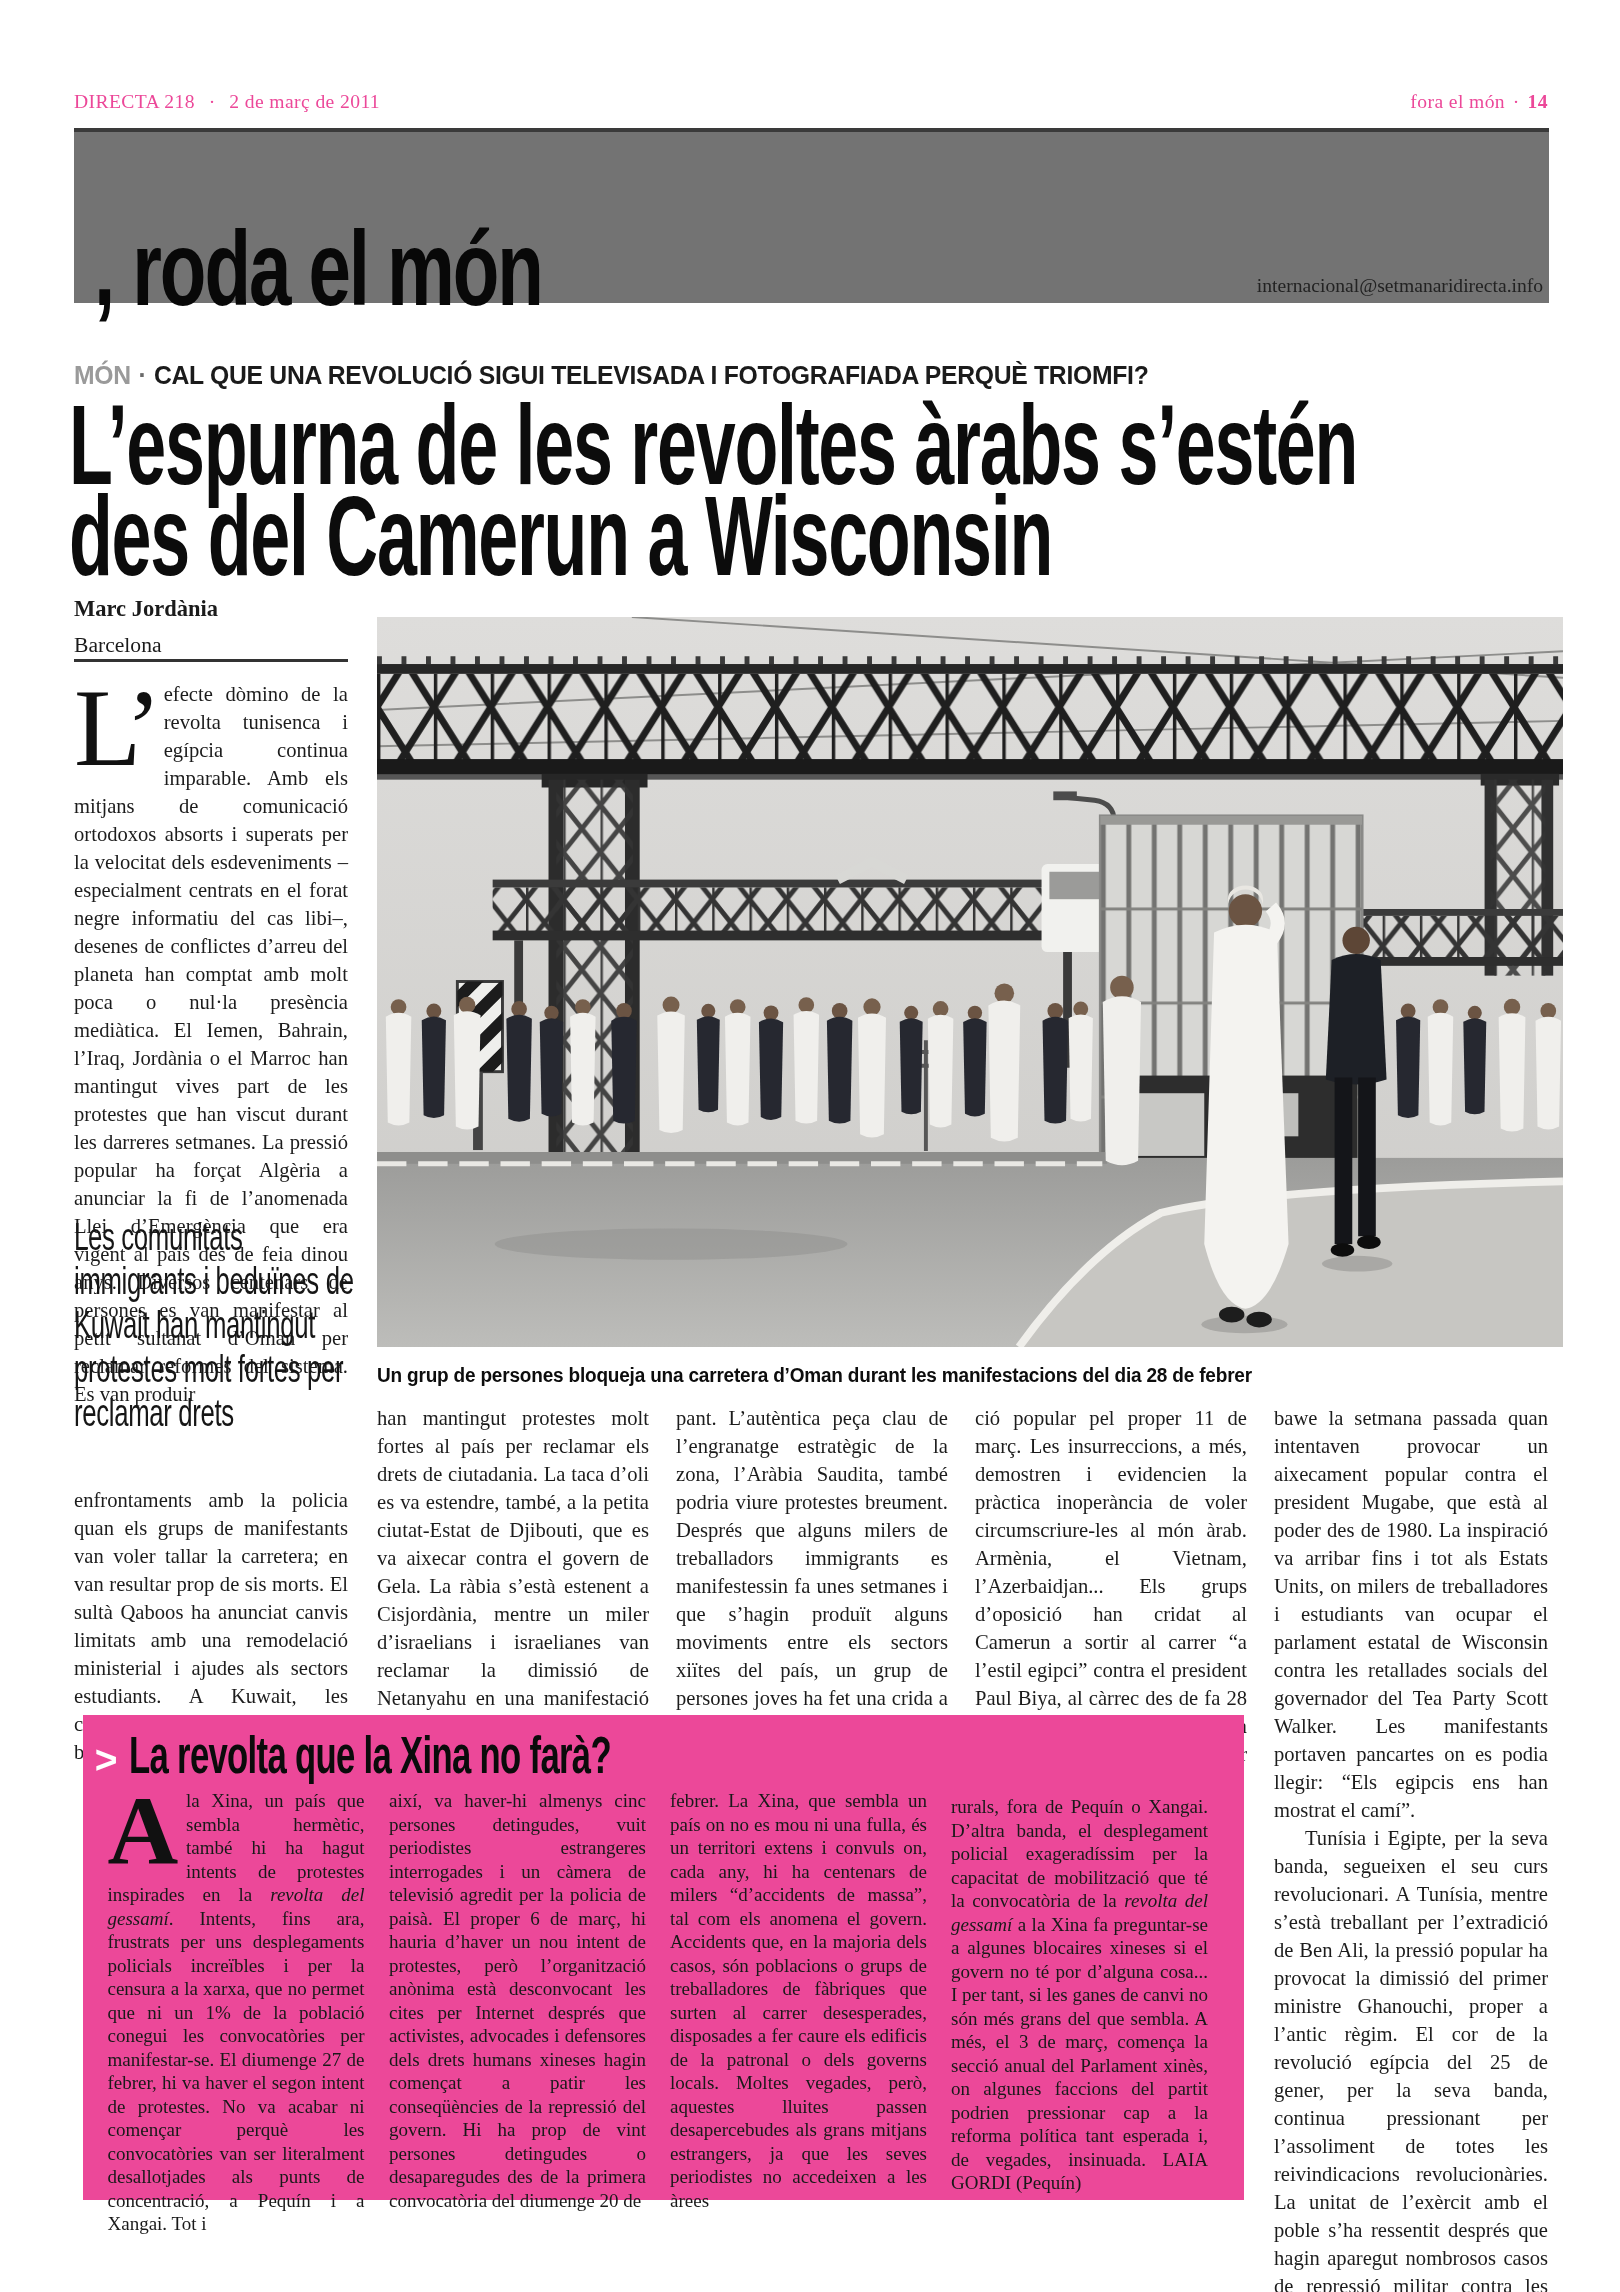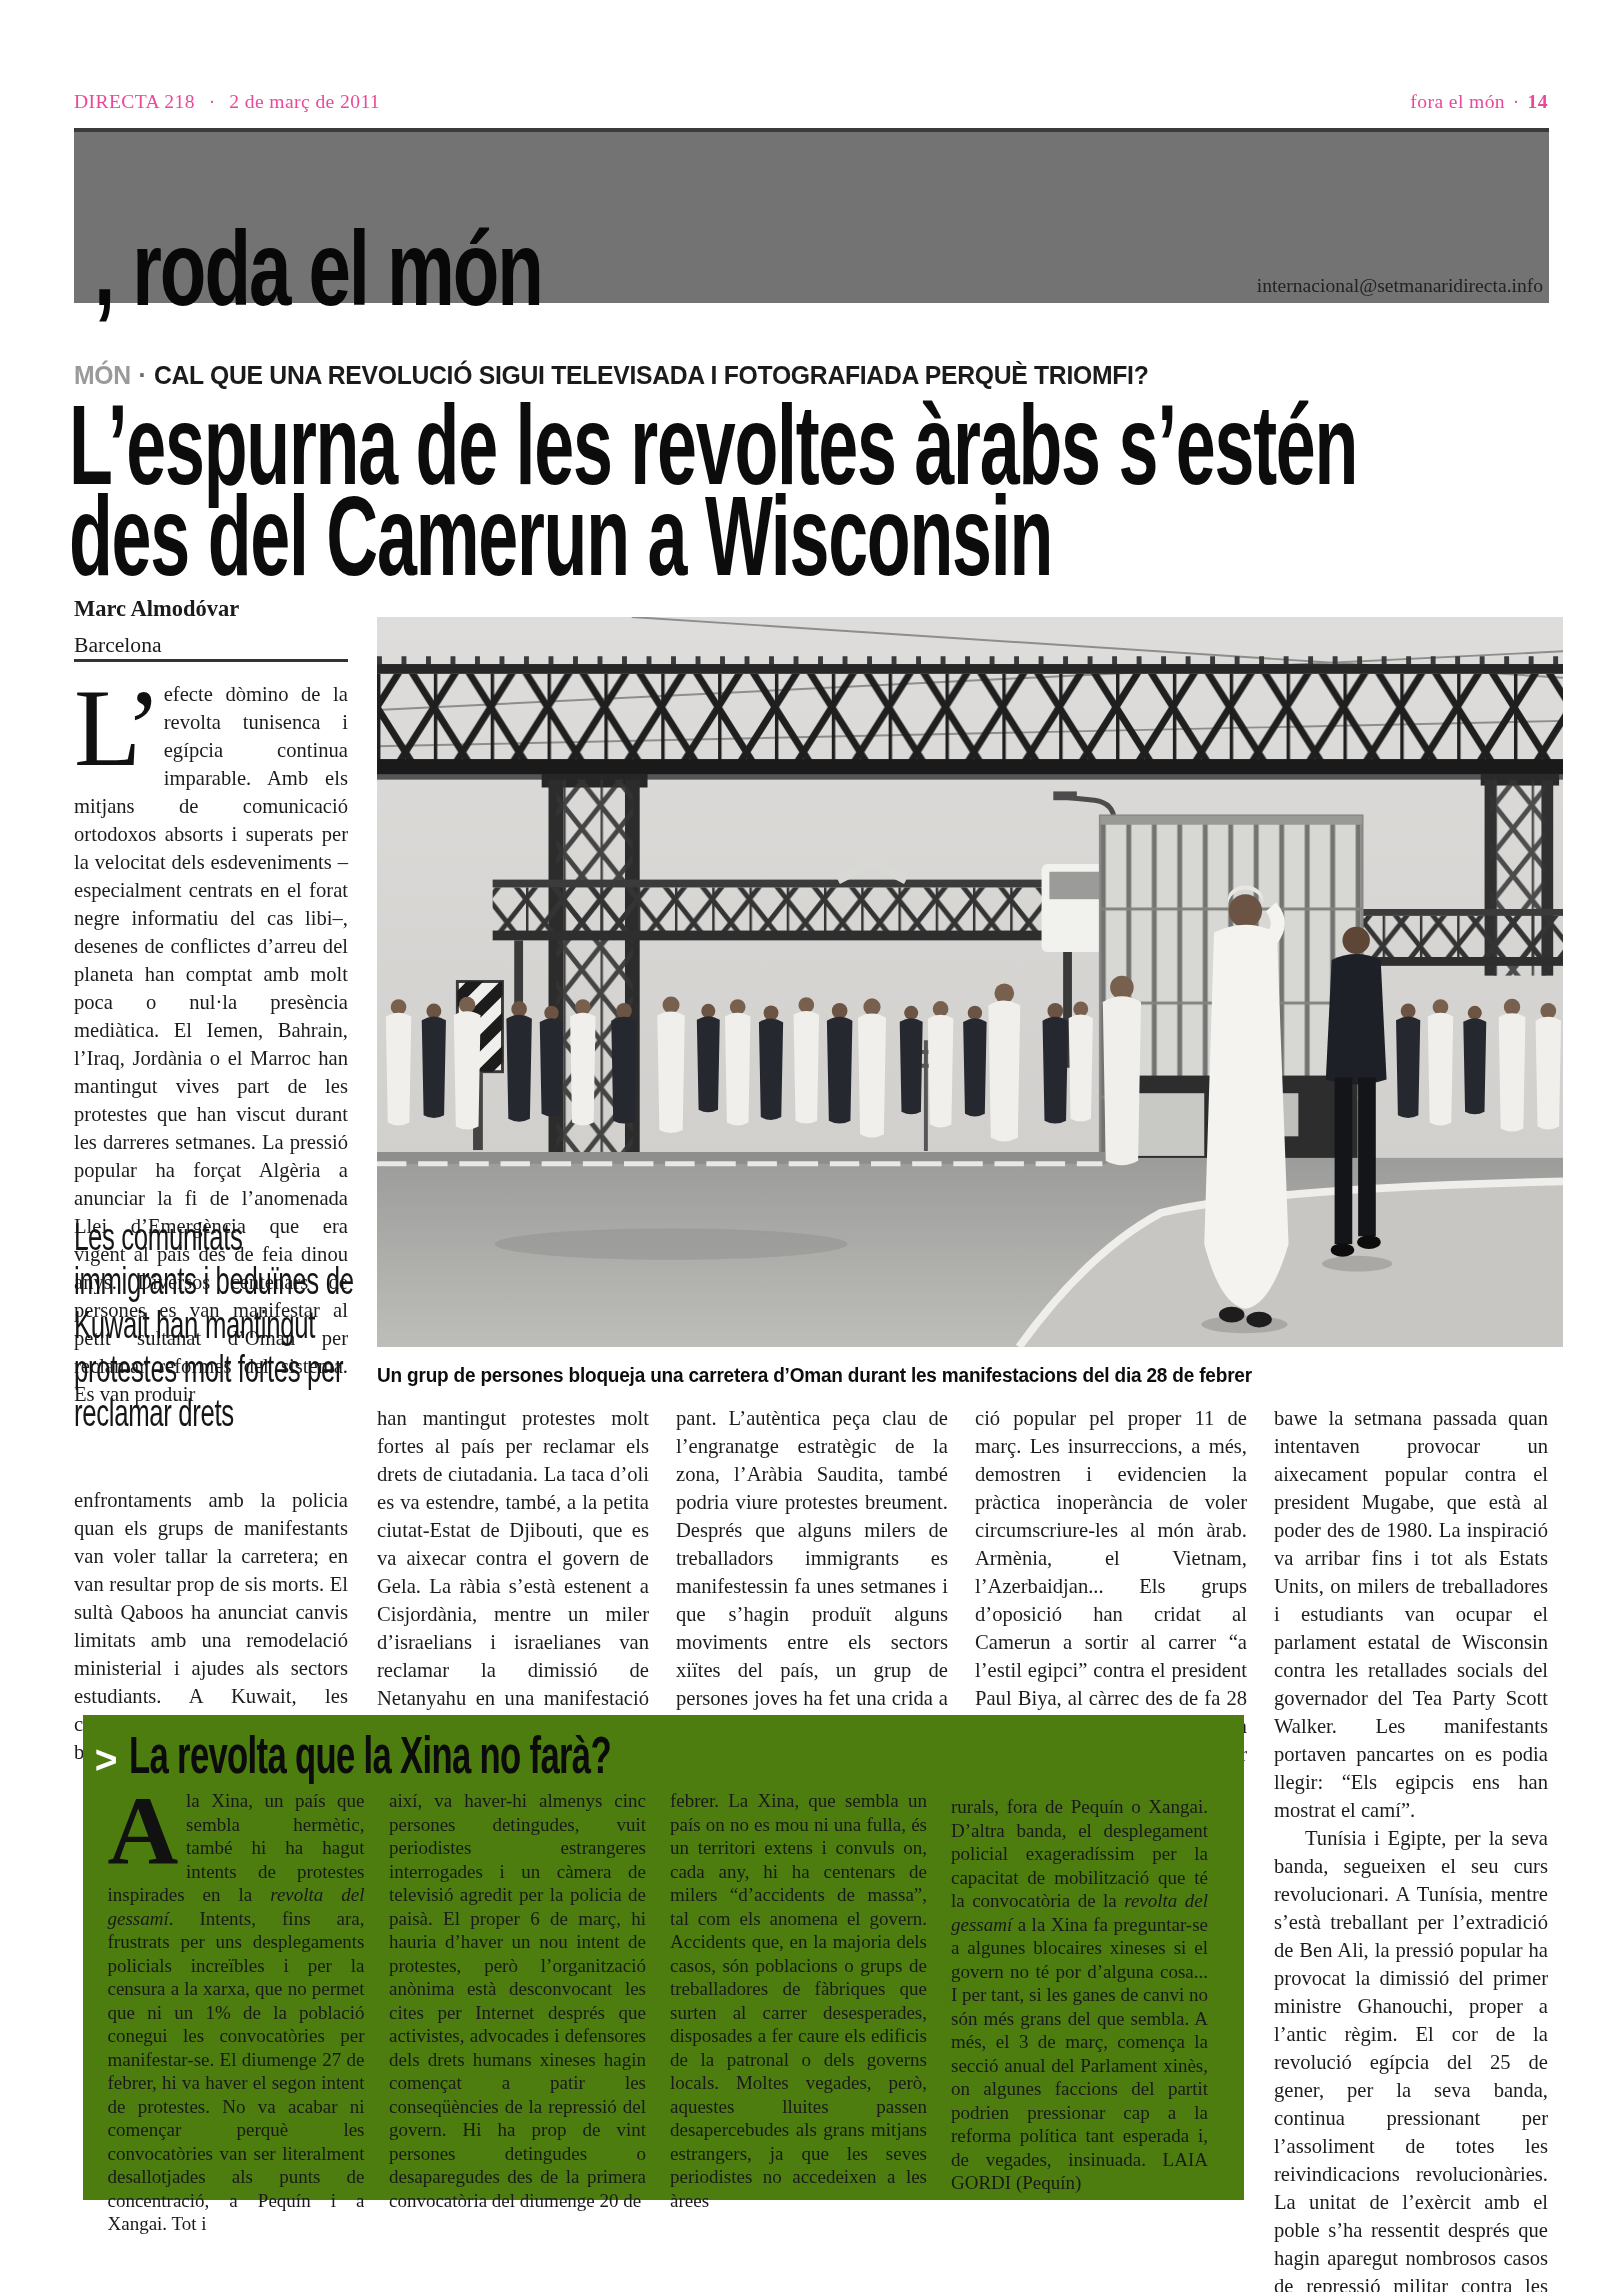--- a/index.html
+++ b/index.html
@@ -30,21 +30,21 @@
   .bodycol p{margin:0;}
   .bodycol p.ind{text-indent:31px;}
   .dropcap{float:left;font:400 110px/84px "Liberation Serif",serif;margin:5.9px 7.8px 0 0;letter-spacing:-5.9px;color:#111;}
   .pullquote{font:400 39px/44px "Liberation Sans",sans-serif;letter-spacing:-0.5px;color:#161616;
              transform:scaleX(.66);transform-origin:left top;width:431px;}
   
   figure{margin:0;}
   .caption{font:700 19.6px/23.5px "Liberation Sans",sans-serif;letter-spacing:-0.2px;transform:scaleX(.97);
            transform-origin:left top;white-space:nowrap;color:#0d0d0d;}
   
-  .graybox{background:#4d7c0f;}
+  .graybox{background:#ec4899;}
   .box-title{font:700 51px/53px "Liberation Sans",sans-serif;letter-spacing:-1px;color:#0b0b0b;
              transform:scaleX(.68);transform-origin:left top;white-space:nowrap;}
   .box-arrow{color:#ffffff;font:700 39px/53px "Liberation Sans",sans-serif;margin-right:11.8px;}
   .boxcol{font:19px/23.5px "Liberation Serif",serif;text-align:justify;color:#191919;}
   .boxcol .it{font-style:italic;}
   .box-dropcap{float:left;font:700 98px/73px "Liberation Serif",serif;margin:4.9px 7.8px 0 0;color:#111;}
 </style>
 </head>
 <body>
 
@@ -63,21 +63,21 @@
     <div class="mast-mail">internacional@setmanaridirecta.info</div>
   </div>
 
   <div class="abs kicker" style="left:74px;top:361px;">
     <span class="sec">MÓN</span><span class="dot">·</span><span>CAL QUE UNA REVOLUCIÓ SIGUI TELEVISADA I FOTOGRAFIADA PERQUÈ TRIOMFI?</span>
   </div>
 
   <div class="abs headline" style="left:69px;top:396px;">L’espurna de les revoltes àrabs s’estén</div>
   <div class="abs headline" style="left:69px;top:487px;">des del Camerun a Wisconsin</div>
 
-  <div class="abs by-author" style="left:74px;top:596px;">Marc Almodóvar</div>
+  <div class="abs by-author" style="left:74px;top:596px;">Marc Jordània</div>
   <div class="abs by-loc" style="left:74px;top:625px;">Barcelona</div>
   <div class="abs by-rule" style="left:74px;top:659px;width:274px;"></div>
 
   <figure class="abs" style="left:377px;top:617px;width:1186px;height:730px;">
     <svg width="100%" height="100%" viewBox="0 0 1210 745" preserveAspectRatio="none">
       <defs>
         <linearGradient id="sky" x1="0" y1="0" x2="0" y2="1">
           <stop offset="0" stop-color="#dedddb"></stop>
             <stop offset="1" stop-color="#cccbc8"></stop>
         </linearGradient>

